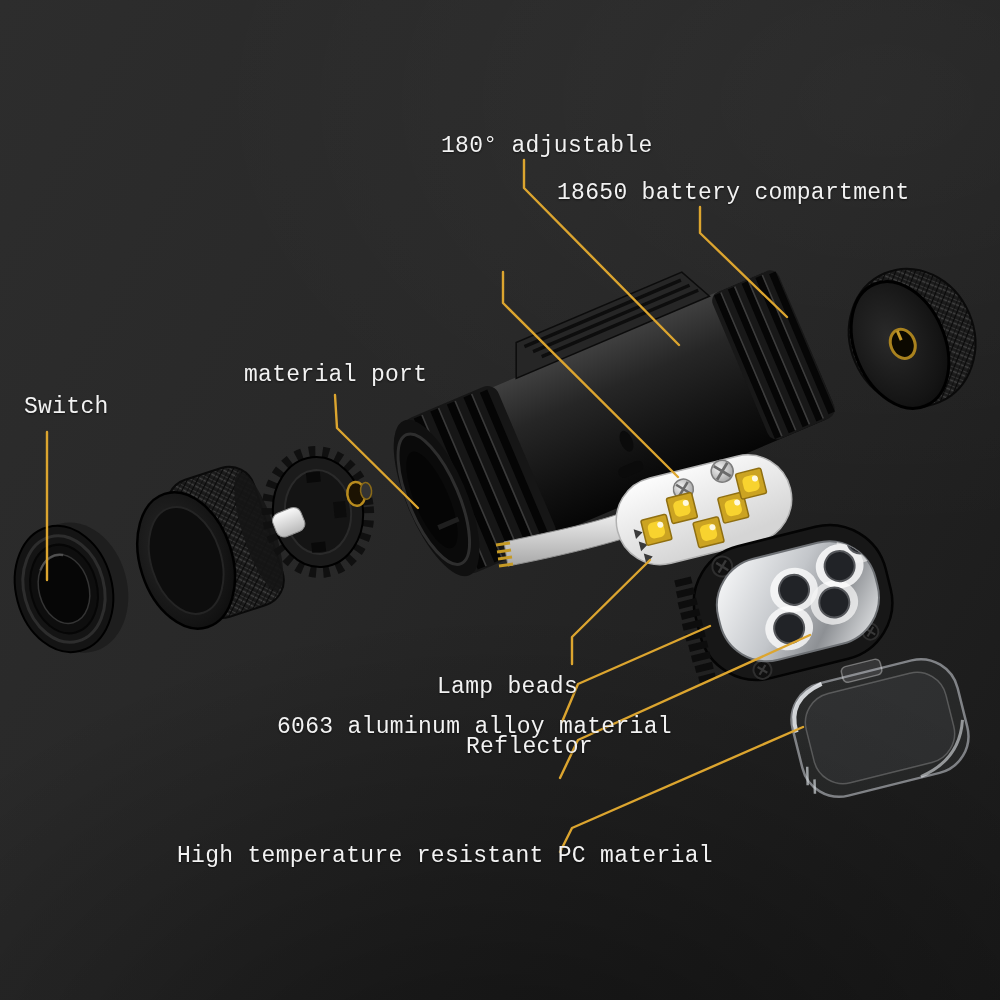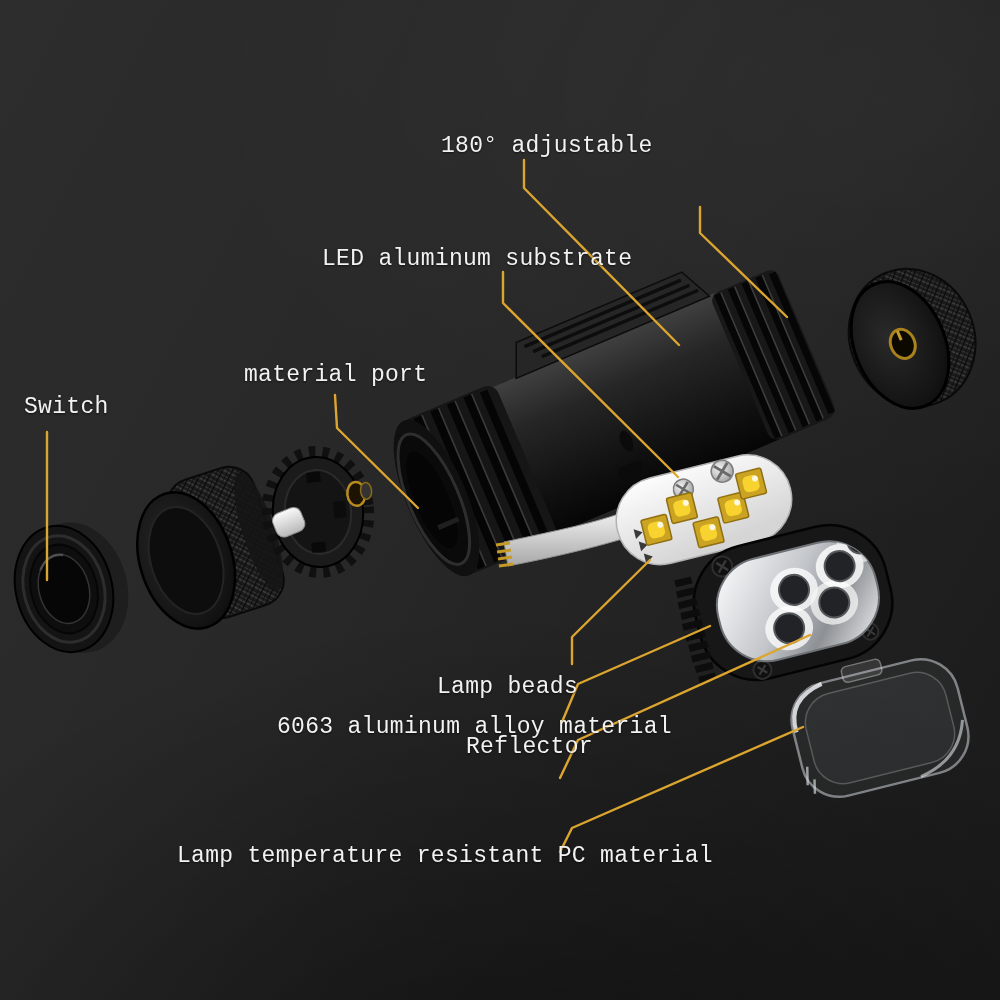--- a/index.html
+++ b/index.html
@@ -239,20 +239,20 @@
     <polyline class="leader" points="335,395 337,428 418,508"></polyline>
     <polyline class="leader" points="47,432 47,580"></polyline>
     <polyline class="leader" points="572,664 572,637 650,560"></polyline>
     <polyline class="leader" points="562,722 578,684 710,626"></polyline>
     <polyline class="leader" points="560,778 578,740 810,635"></polyline>
     <polyline class="leader" points="560,852 572,828 803,727"></polyline>
   </g>
 </svg>
 
   <div class="label" style="left:441px;top:133px;">180° adjustable</div>
-  <div class="label" style="left:322px;top:246px;">LED aluminum substrate</div>
+  <div class="label" style="left:557px;top:180px;">18650 battery compartment</div>
   <div class="label" style="left:244px;top:362px;">material port</div>
   <div class="label" style="left:24px;top:394px;">Switch</div>
   <div class="label" style="left:437px;top:674px;">Lamp beads</div>
   <div class="label" style="left:277px;top:714px;">6063 aluminum alloy material</div>
   <div class="label" style="left:466px;top:734px;">Reflector</div>
-  <div class="label" style="left:177px;top:843px;">Lamp temperature resistant PC material</div>
+  <div class="label" style="left:177px;top:843px;">High temperature resistant PC material</div>
 </div>
 
 </body></html>

